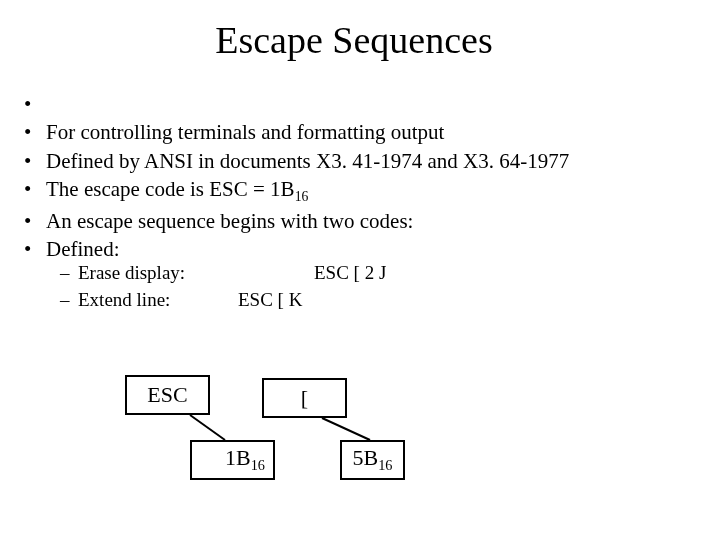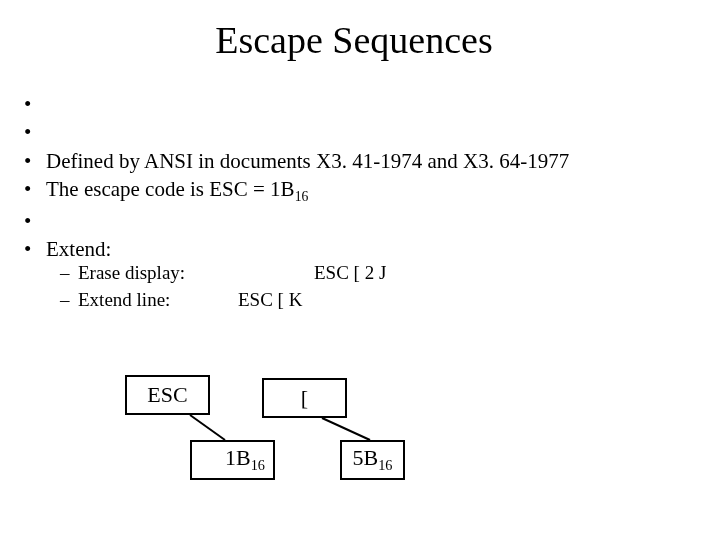--- a/index.html
+++ b/index.html
@@ -96,35 +96,37 @@
 <div class="slide">
 
   <div class="title">Escape Sequences</div>
 
   <div class="bullets">
     <div class="row">
       <span class="dot">•</span>
     </div>
     <div class="row">
       <span class="dot">•</span>
+      <span>For controlling terminals and formatting output</span>
     </div>
     <div class="row">
       <span class="dot">•</span>
       <span>Defined by ANSI in documents X3. 41-1974 and X3. 64-1977</span>
     </div>
     <div class="row">
       <span class="dot">•</span>
       <span><span>The escape code is ESC =  1B</span><sub>16</sub></span>
     </div>
     <div class="row">
       <span class="dot">•</span>
+      <span>An escape sequence begins with two codes:</span>
     </div>
     <div class="row">
       <span class="dot">•</span>
-      <span>Extend:</span>
+      <span>Defined:</span>
     </div>
   </div>
 
   <div class="subbullets">
     <div class="srow">
       <span class="dash">–</span>
       <span class="label">Erase display:</span>
       <span class="code">                ESC [ 2 J</span>
     </div>
     <div class="srow">

